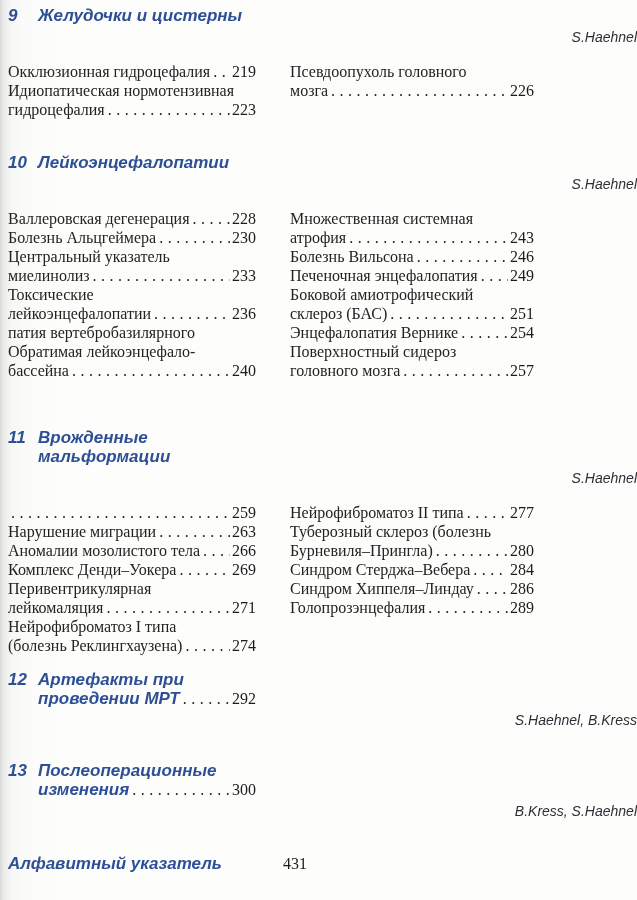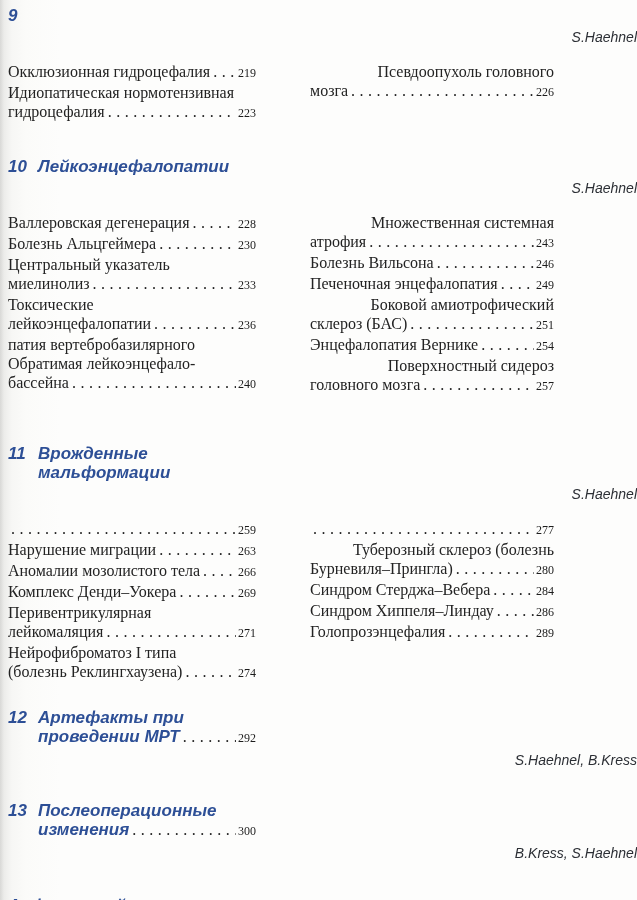--- a/index.html
+++ b/index.html
@@ -14,21 +14,21 @@
     overflow: hidden;
     box-sizing: border-box;
     padding: 6px 0 0 8px;
     background: linear-gradient(90deg, #d8d8d6 0px, #ececea 4px, #f7f7f5 12px, #fbfbf9 26px, #fdfdfc 60px, #fdfdfc 100%);
     font-family: "Liberation Serif", serif;
     color: var(--ink);
   }
   section.section { margin: 0; }
   #sections .section:nth-child(2) { margin-top: 34px; }
   #sections .section:nth-child(3) { margin-top: 48px; }
-  #sections .section:nth-child(4) { margin-top: 25px; }
+  #sections .section:nth-child(4) { margin-top: 15px; }
   #sections .section:nth-child(5) { margin-top: 32px; }
 
   .sec-head {
     display: flex;
     font-family: "Liberation Sans", sans-serif;
     font-style: italic;
     font-weight: bold;
     font-size: 17px;
     line-height: 19px;
     color: var(--blue);
@@ -42,21 +42,21 @@
     font-style: italic;
     font-weight: normal;
     font-size: 14px;
     line-height: 18px;
     color: #2c2f35;
     text-align: right;
   }
   .cols { display: flex; margin-top: 16px; }
   .col { font-size: 16px; line-height: 19px; }
   .col.left  { width: 248px; }
-  .col.right { width: 244px; margin-left: 54px; text-align: right; }
+  .col.right { width: 244px; margin-left: 34px; }
 
   .eline { display: flex; align-items: baseline; }
   .etext { white-space: pre; flex: 0 0 auto; }
   .dots {
     flex: 1 1 auto;
     overflow: hidden;
     white-space: nowrap;
     letter-spacing: 4.5px;
     padding-left: 3px;
     font-family: "Liberation Serif", serif;
@@ -64,21 +64,21 @@
     font-weight: normal;
     font-size: 16px;
     color: var(--ink);
   }
   .pg {
     flex: 0 0 auto;
     padding-left: 2px;
     font-family: "Liberation Serif", serif;
     font-style: normal;
     font-weight: normal;
-    font-size: 12px;
+    font-size: 16px;
     color: #1c1c1c;
   }
   .index-row {
     display: flex;
     align-items: baseline;
     width: 248px;
     margin-top: 34px;
     font-family: "Liberation Sans", sans-serif;
     font-style: italic;
     font-weight: bold;
@@ -89,20 +89,23 @@
   }
 </style>
 </head>
 <body>
 
 <div class="page">
   <div id="sections">
       <section class="section">
         <div class="sec-head">
           <span class="sec-num">9</span>
+          <div class="sec-title">
+            <div class="tline">Желудочки и цистерны</div>
+          </div>
         </div>
         <div class="authors">S.Haehnel</div>
         <div class="cols">
           <div class="col left">
             <div class="entry">
               <div class="eline">
                 <span class="etext">Окклюзионная гидроцефалия</span>
                 <span class="dots">................................................................................</span>
                 <span class="pg">219</span>
               </div>
@@ -277,20 +280,21 @@
               <div class="eline">
                 <span class="etext">(болезнь Реклингхаузена)</span>
                 <span class="dots">................................................................................</span>
                 <span class="pg">274</span>
               </div>
             </div>
           </div>
           <div class="col right">
             <div class="entry">
               <div class="eline">
+                <span class="etext">Нейрофиброматоз II типа</span>
                 <span class="dots">................................................................................</span>
                 <span class="pg">277</span>
               </div>
             </div>
             <div class="entry">
               <div class="eplain">Туберозный склероз (болезнь</div>
               <div class="eline">
                 <span class="etext">Бурневиля–Прингла)</span>
                 <span class="dots">................................................................................</span>
                 <span class="pg">280</span>

